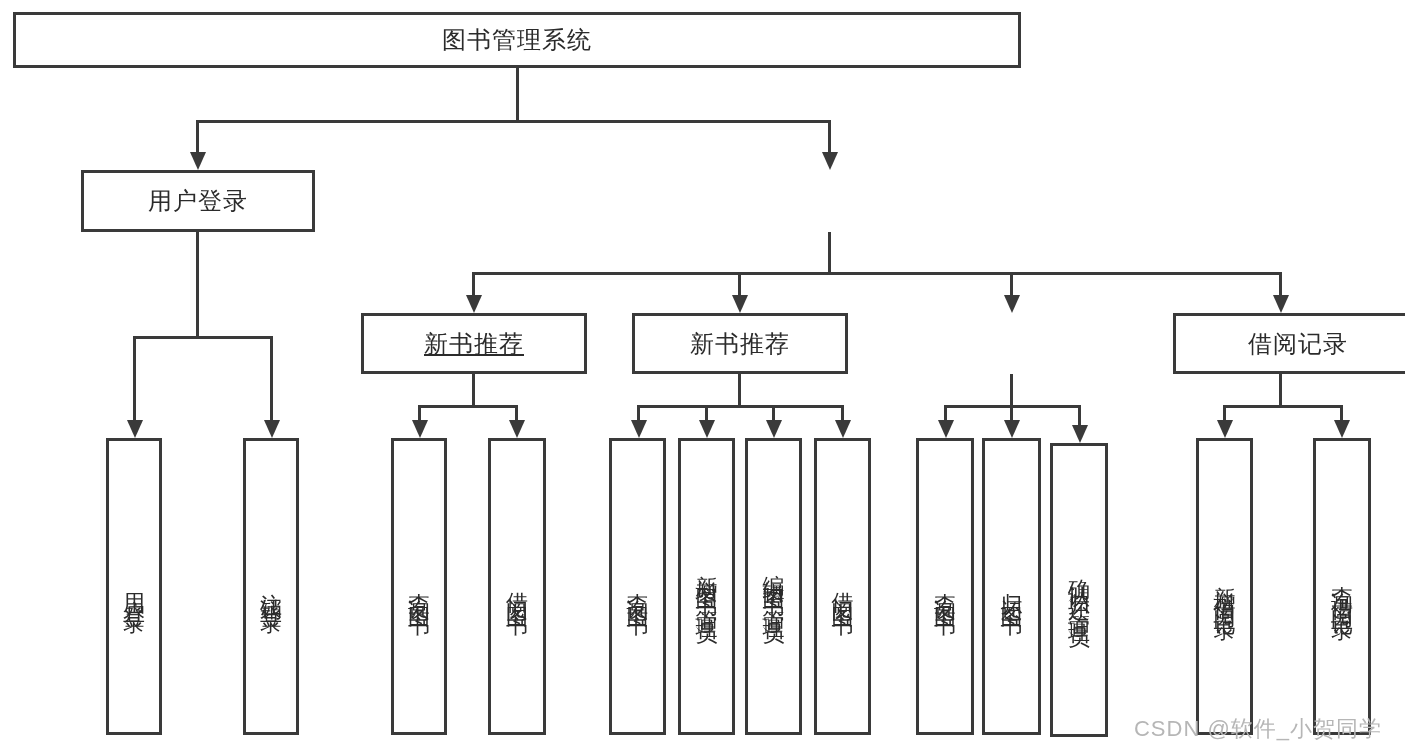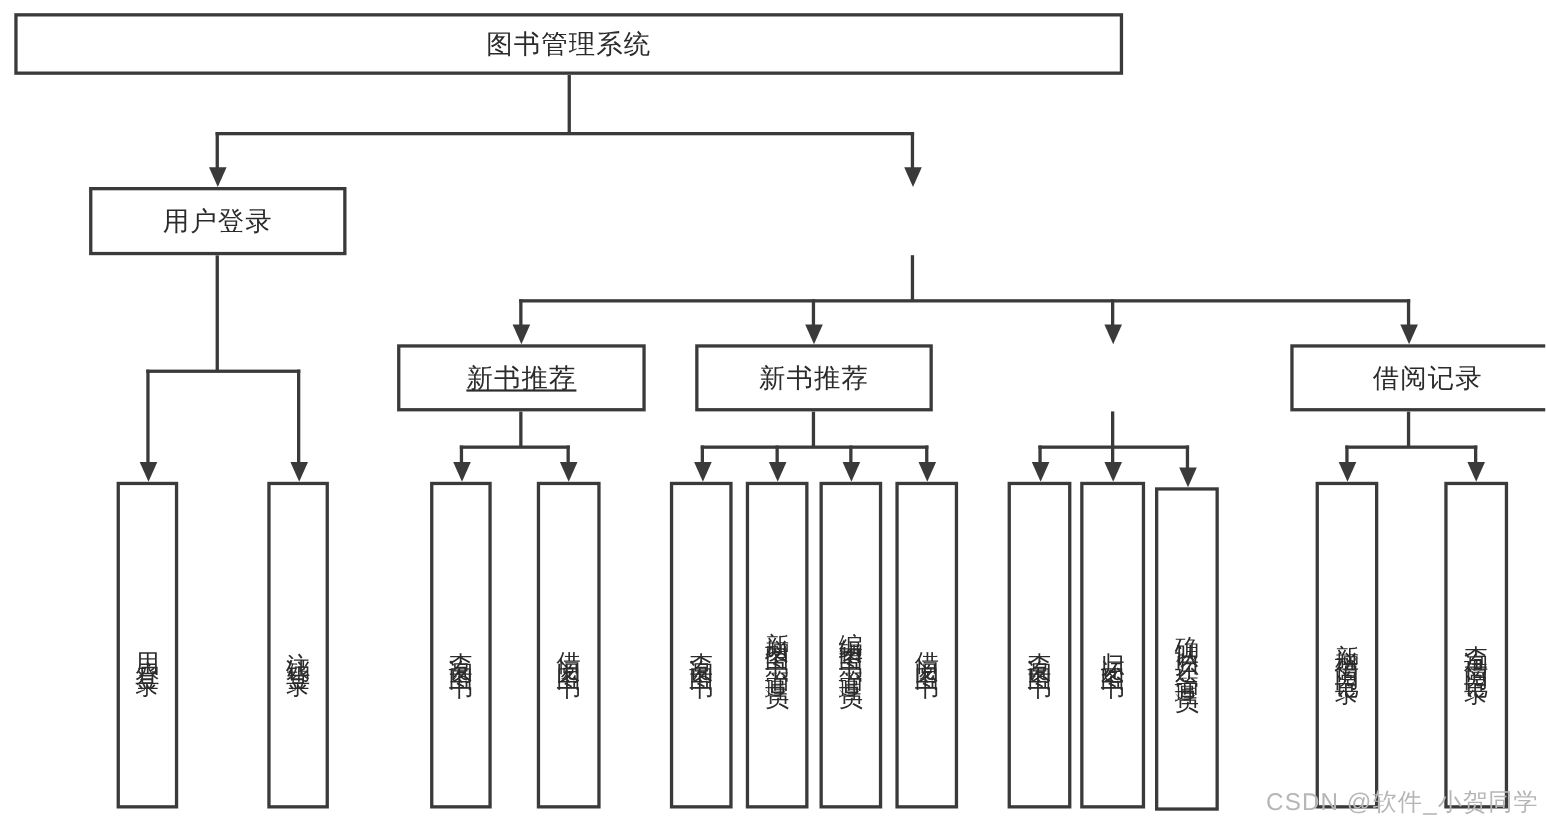--- a/index.html
+++ b/index.html
@@ -39,21 +39,21 @@
   .ah{
     position:absolute;
     width:0;height:0;
     border-left:8px solid transparent;
     border-right:8px solid transparent;
     border-top:18px solid #3a3a3a;
     z-index:1;
   }
   .watermark{
     position:absolute;
-    right:6px;
+    right:23px;
     top:714px;
     font-size:22px;
     color:#b6b6b6;
     letter-spacing:1px;
     z-index:3;
     white-space:nowrap;
   }
 </style>
 </head>
 <body>

